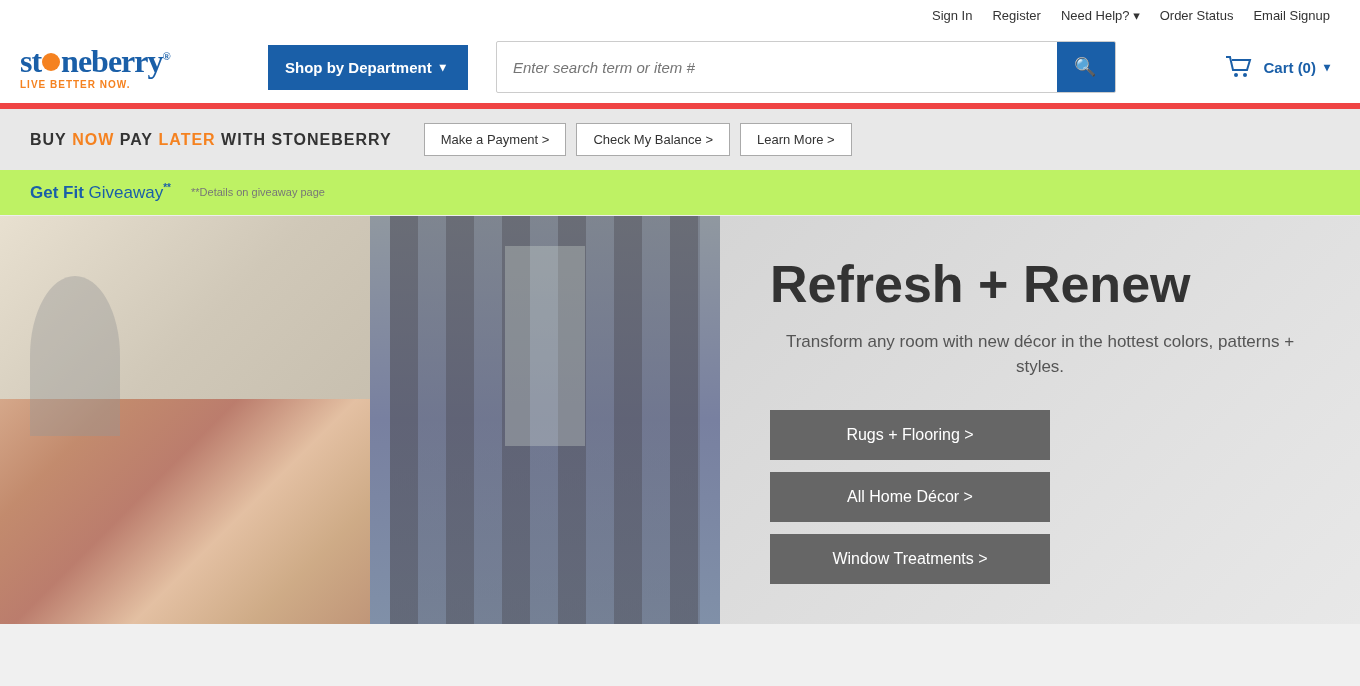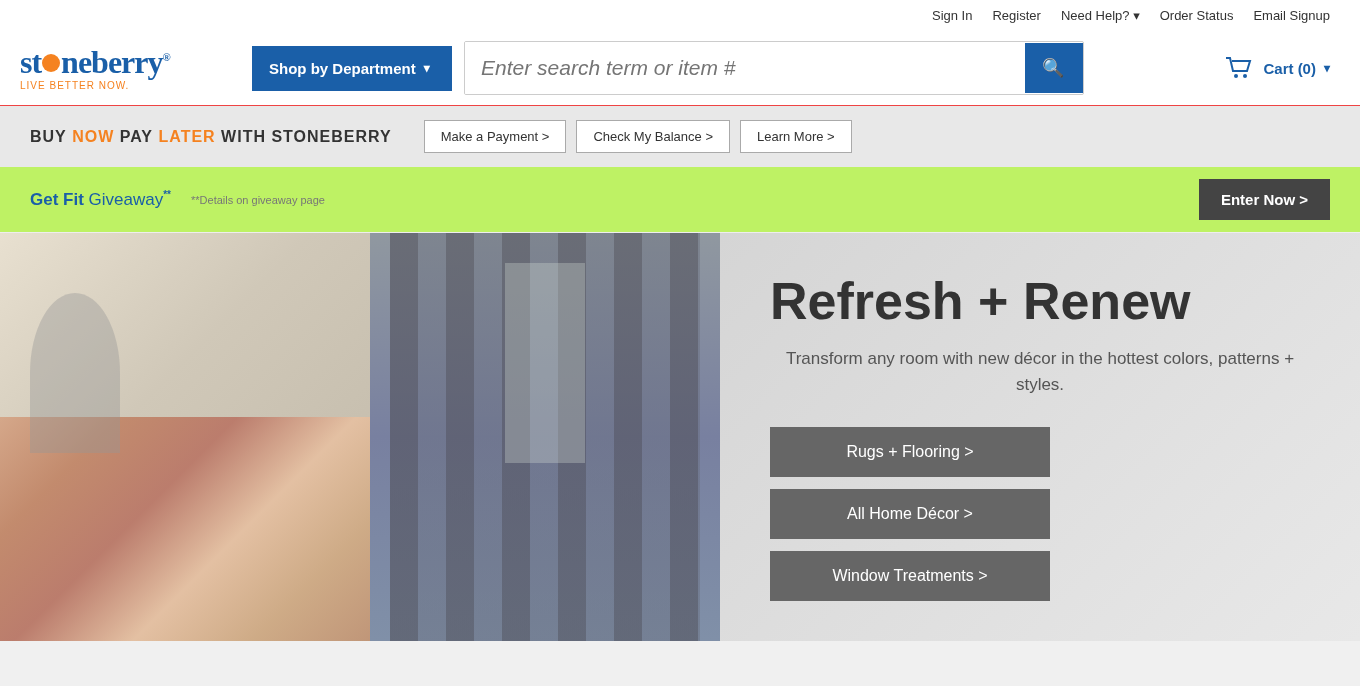--- a/index.html
+++ b/index.html
@@ -21,22 +21,22 @@
       text-decoration: none;
       cursor: pointer;
     }
 
     
     .header {
       display: flex;
       align-items: center;
       background: #fff;
       padding: 10px 30px 10px 20px;
-      gap: 12px;
-      border-bottom: 1px solid #ef4444;
+      gap: 28px;
+      border-bottom: 6px solid #ef4444;
     }
 
     
     .logo-area {
       display: flex;
       flex-direction: column;
       align-items: flex-start;
       min-width: 220px;
     }
     .logo-text {
@@ -59,21 +59,21 @@
       top: -2px;
     }
     .logo-registered {
       font-size: 11px;
       color: #1a5fa8;
       vertical-align: super;
     }
     .logo-tagline {
       font-size: 10px;
       color: #f58220;
-      font-weight: normal;
+      font-weight: bold;
       letter-spacing: 1px;
       text-transform: uppercase;
       margin-top: 2px;
     }
 
     
     .shop-dept-btn {
       background: #1a5fa8;
       color: #fff;
       border: none;
@@ -95,21 +95,21 @@
       display: flex;
       align-items: center;
       border: 1px solid #ccc;
       border-radius: 2px;
       overflow: hidden;
       max-width: 620px;
     }
     .search-area input {
       flex: 1;
       padding: 14px 16px;
-      font-size: 21px;
+      font-size: 15px;
       border: none;
       outline: none;
       color: #999;
       font-style: italic;
     }
     .search-btn {
       background: #1a5fa8;
       border: none;
       padding: 14px 18px;
       cursor: pointer;
@@ -390,21 +390,20 @@
     <button class="promo-btn">Learn More &gt;</button>
   </div>
 </div>
 
 <div class="giveaway-bar">
   <div class="giveaway-title">
     <span style="color:#1a5fa8;font-weight:bold;">Get Fit</span>
     <span class="fit"> Giveaway</span><span style="font-size:10px;vertical-align:super;">**</span>
   </div>
   <div class="giveaway-details">**Details on giveaway page</div>
-  <button class="enter-btn">Enter Now &gt;</button>
 </div>
 
 <div class="hero">
   <div class="hero-images">
     <div class="hero-img-left">
       <div class="rug-room"></div>
     </div>
     <div class="hero-img-right">
       <div class="curtain-room"></div>
     </div>

